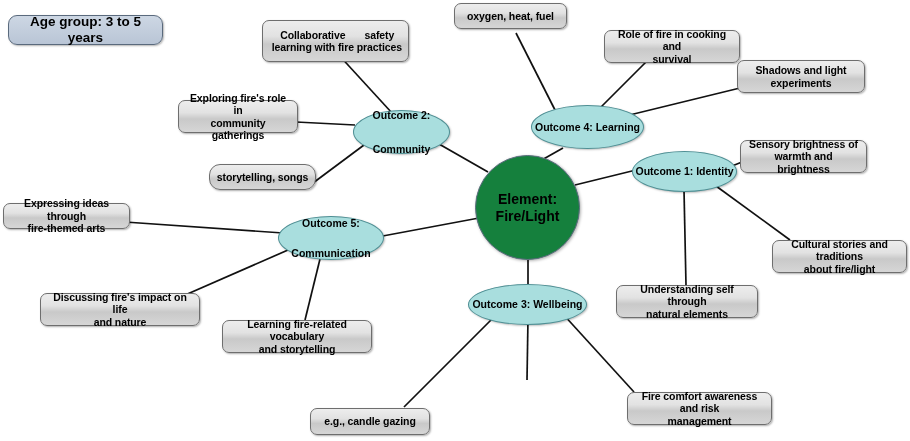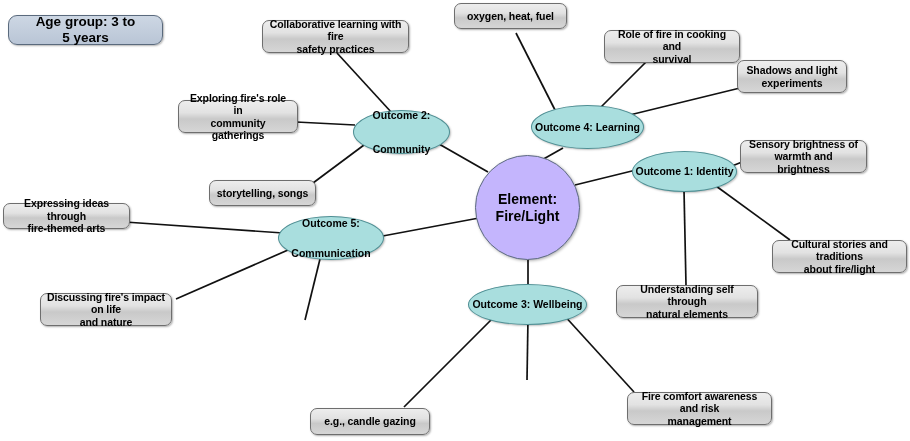--- a/index.html
+++ b/index.html
@@ -45,35 +45,35 @@
     padding: 3px 6px;
     letter-spacing: -0.1px;
   }
   
   .badge {
     border: 1px solid #5a6a7d;
     border-radius: 9px;
     background: linear-gradient(to bottom, #cdd7e4 0%, #c3cedd 50%, #b9c5d6 100%);
     box-shadow: 1px 1px 2px rgba(0,0,0,0.30);
     font-size: 13.5px;
-    padding: 4px 22px;
+    padding: 4px 16px;
   }
   
   .ellipse {
     border: 1px solid #4f8f94;
     border-radius: 50%;
     background: #a9dede;
     font-size: 10.5px;
     box-shadow: 1px 1px 2px rgba(0,0,0,0.25);
   }
   
   .center {
     border: 1px solid #5d6b80;
     border-radius: 50%;
-    background: #c4b5fd;
+    background: #15803d;
     font-size: 14px;
     box-shadow: 1px 1px 3px rgba(0,0,0,0.30);
     z-index: 6;
   }
   .node span { display: block; }
 </style>
 </head>
 <body>
 
 <div id="canvas">
@@ -133,73 +133,77 @@
 
   <div class="node ellipse" style="left:468px; top:284px; width:119px; height:41px;">
     <span>Outcome 3: Wellbeing</span>
   </div>
 
   <div class="node ellipse" style="left:278px; top:216px; width:106px; height:44px; flex-direction:column;gap:17px;">
     <span>Outcome 5:</span>
     <span>Communication</span>
   </div>
 
-  <div class="node leaf" style="left:262px; top:20px; width:147px; height:33px; flex-direction:column;">
+  <div class="node leaf" style="left:262px; top:20px; width:147px; height:42px; flex-direction:row;">
     <span>Collaborative learning with fire</span>
     <span>safety practices</span>
   </div>
 
   <div class="node leaf" style="left:454px; top:3px; width:113px; height:26px;">
     <span>oxygen, heat, fuel</span>
   </div>
 
   <div class="node leaf" style="left:604px; top:7px; width:136px; height:33px; flex-direction:column;margin-top:23px;">
     <span>Role of fire in cooking and</span>
     <span>survival</span>
   </div>
 
-  <div class="node leaf" style="left:737px; top:60px; width:110px; height:33px; flex-direction:column;">
+  <div class="node leaf" style="left:737px; top:60px; width:128px; height:33px; flex-direction:column;">
     <span>Shadows and light</span>
     <span>experiments</span>
   </div>
 
   <div class="node leaf" style="left:178px; top:100px; width:120px; height:33px; flex-direction:column;">
     <span>Exploring fire's role in</span>
     <span>community gatherings</span>
   </div>
 
   <div class="node leaf" style="left:740px; top:140px; width:127px; height:33px; flex-direction:column;">
     <span>Sensory brightness of</span>
     <span>warmth and brightness</span>
   </div>
 
-  <div class="node leaf" style="left:209px; top:180px; width:107px; height:26px;">
+  <div class="node leaf" style="left:209px; top:164px; width:107px; height:26px;border-radius:11px;">
     <span>storytelling, songs</span>
   </div>
 
   <div class="node leaf" style="left:772px; top:240px; width:135px; height:33px; flex-direction:column;">
     <span>Cultural stories and traditions</span>
     <span>about fire/light</span>
   </div>
 
   <div class="node leaf" style="left:3px; top:203px; width:127px; height:26px; flex-direction:column;">
     <span>Expressing ideas through</span>
     <span>fire-themed arts</span>
   </div>
 
   <div class="node leaf" style="left:616px; top:285px; width:142px; height:33px; flex-direction:column;">
     <span>Understanding self through</span>
     <span>natural elements</span>
   </div>
 
-  <div class="node leaf" style="left:40px; top:293px; width:132px; height:33px; flex-direction:column;text-align:center;">
+  <div class="node leaf" style="left:40px; top:293px; width:160px; height:33px; flex-direction:column;text-align:center;">
     <span>Discussing fire's impact on life</span>
     <span>and nature</span>
   </div>
 
+  <div class="node leaf" style="left:222px; top:320px; width:150px; height:33px; flex-direction:column;">
+    <span>Learning fire-related vocabulary</span>
+    <span>and storytelling</span>
+  </div>
 
   <div class="node leaf" style="left:310px; top:408px; width:120px; height:27px;">
     <span>e.g., candle gazing</span>
   </div>
 
 
   <div class="node leaf" style="left:627px; top:392px; width:145px; height:33px; flex-direction:column;">
     <span>Fire comfort awareness and risk</span>
     <span>management</span>
   </div>

